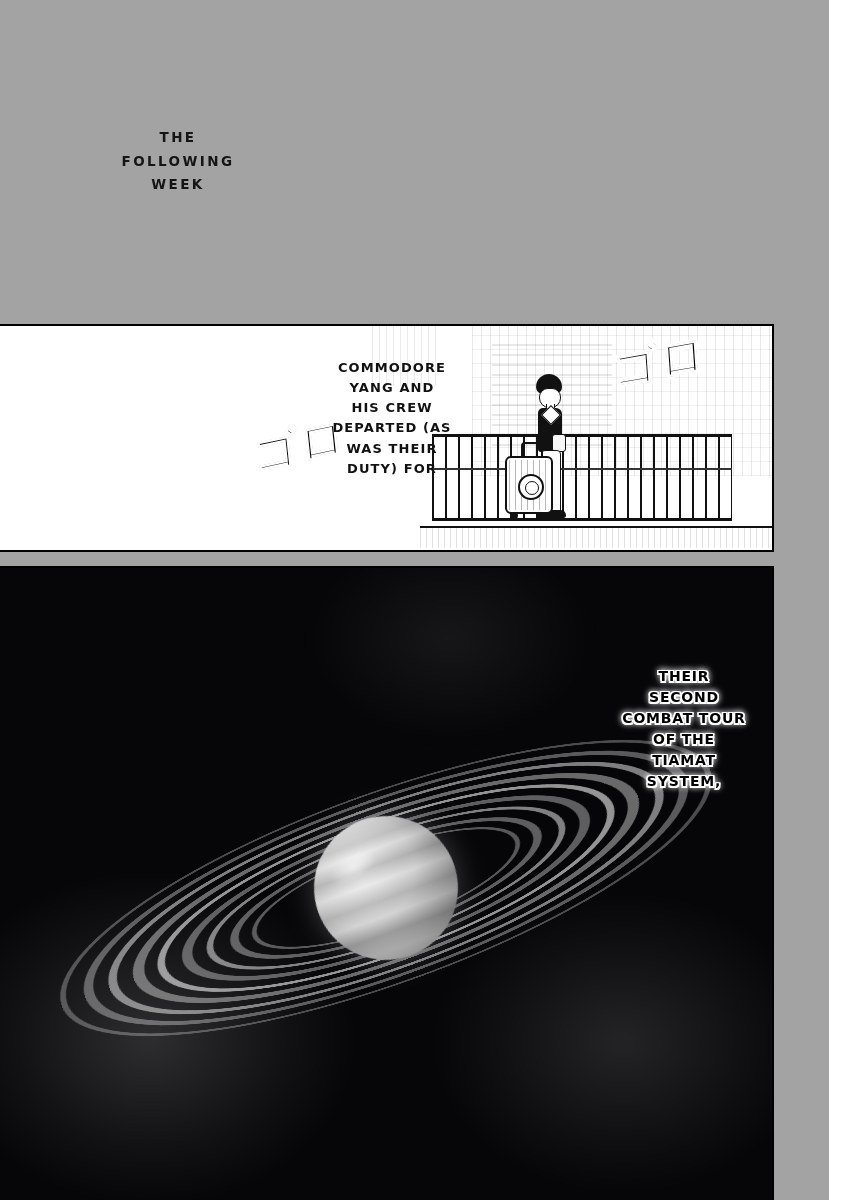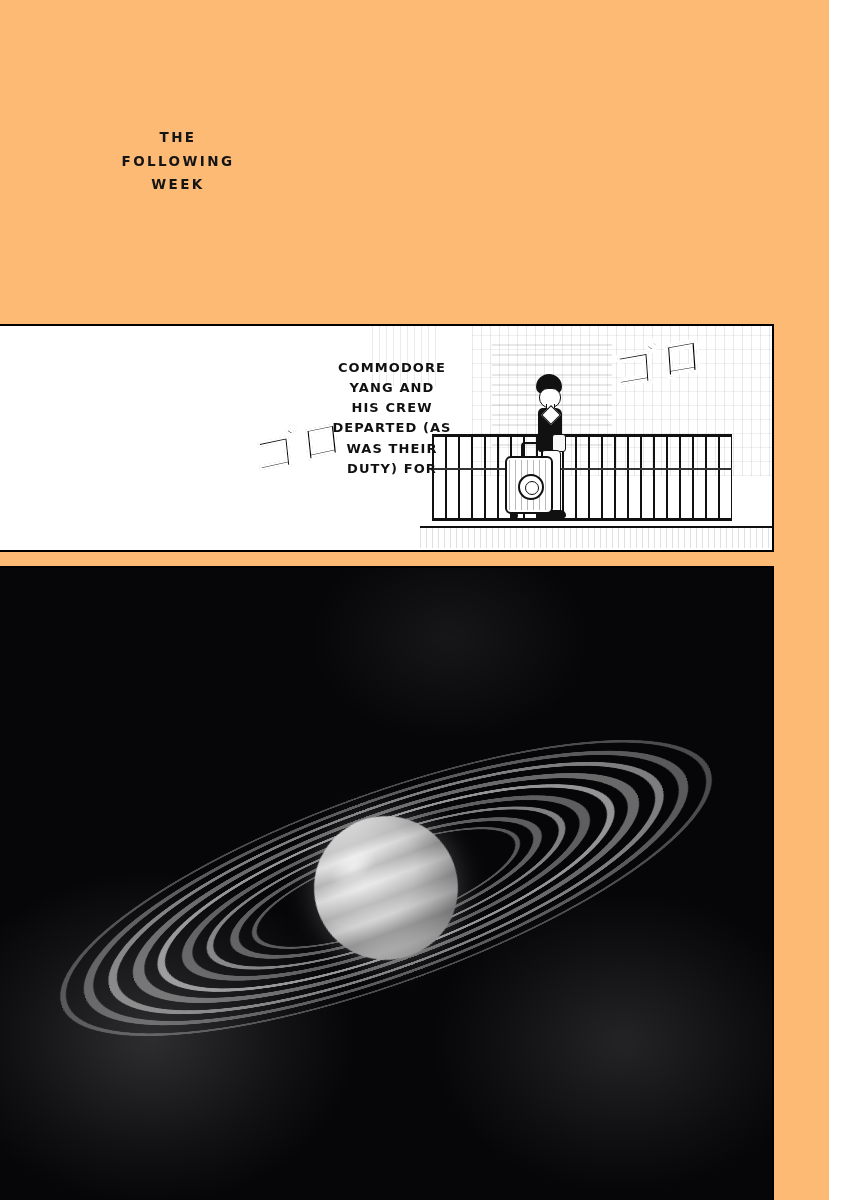--- a/index.html
+++ b/index.html
@@ -7,21 +7,21 @@
     padding: 0;
     background: #ffffff;
   }
   body {
     font-family: "DejaVu Sans", sans-serif;
   }
   .page {
     position: relative;
     width: 829px;
     height: 1200px;
-    background: #fdba74;
+    background: #a3a3a3;
     overflow: hidden;
     text-decoration: underline;
   }
 
   
   .top-caption {
     position: absolute;
     left: 78px;
     top: 126px;
     width: 200px;
@@ -529,16 +529,22 @@
       <div class="ring r5"></div>
       <div class="ring r6"></div>
       <div class="ring r7"></div>
       <div class="ring r8"></div>
       <div class="ring r9"></div>
       <div class="planet">
         <div class="planet-spot"></div>
       </div>
     </div>
 
+    <div class="p2-caption-right">THEIR
+SECOND
+COMBAT TOUR
+OF THE
+TIAMAT
+SYSTEM,</div>
 
   </div>
 
 </div>
 
 </body></html>

